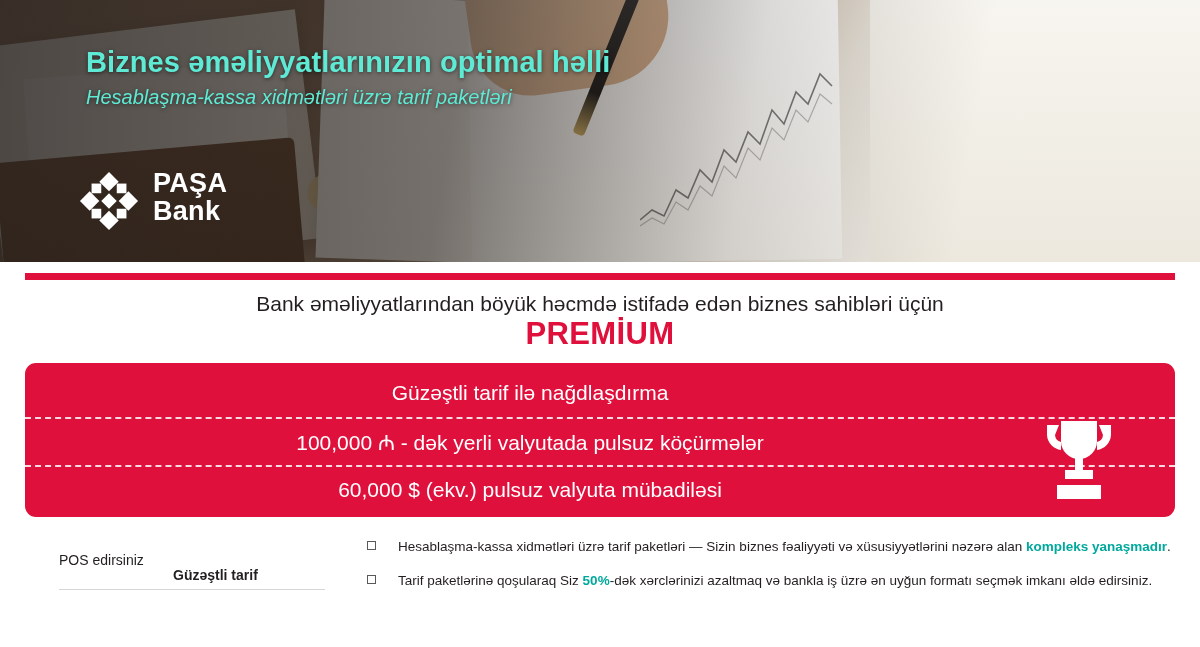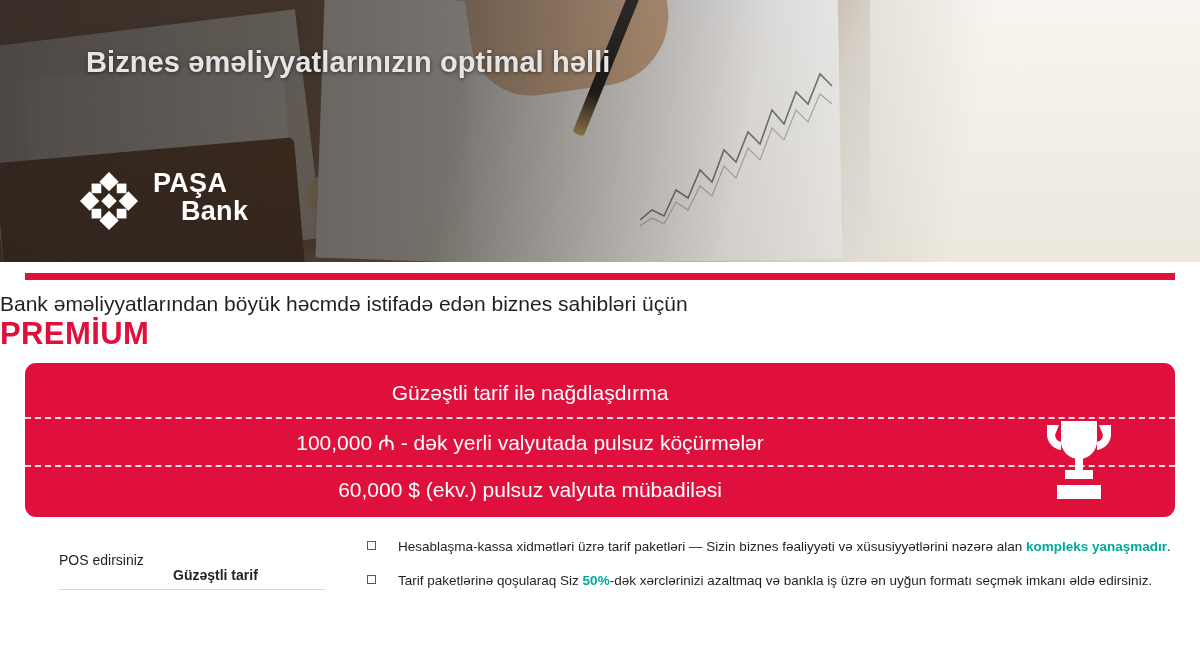--- a/index.html
+++ b/index.html
@@ -77,46 +77,46 @@
     border-radius: 4px;
   }
   .ps-sparkline {
     left: 640px; top: 40px; width: 200px; height: 190px;
     opacity: .85;
   }
   .hero-scrim {
     position: absolute; inset: 0;
     background: linear-gradient(100deg, rgba(35,30,28,.80) 0%, rgba(40,34,30,.62) 38%, rgba(60,52,45,.18) 62%, rgba(0,0,0,0) 80%);
   }
-  .hero-text { position: absolute; left: 86px; top: 46px; color:#e5e5e5; }
+  .hero-text { position: absolute; left: 86px; top: 46px; color:#5eead4; }
   .hero-title {
     font-size: 29px; font-weight: bold; letter-spacing: .1px;
     text-shadow: 0 1px 4px rgba(0,0,0,.55);
     white-space: nowrap;
   }
   .hero-sub {
     margin-top: 7px;
     font-size: 20px; font-style: italic; font-weight: normal;
     text-shadow: 0 1px 4px rgba(0,0,0,.55);
     white-space: nowrap;
   }
   .logo-block {
     position: absolute; left: 78px; top: 170px;
     display: flex; align-items: flex-start; gap: 13px;
   }
   .logo-mark { width: 62px; height: 62px; }
   .logo-words { color: #fff; line-height: 1.02; }
   .logo-words .l1 { font-size: 27px; font-weight: bold; letter-spacing: .3px; }
-  .logo-words .l2 { font-size: 27px; font-weight: bold; letter-spacing: .3px; margin-left: 28px; }
+  .logo-words .l2 { font-size: 27px; font-weight: bold; letter-spacing: .3px; }
 
   
   .red-rule { width: 1150px; height: 7px; background: #e0103c; margin: 11px auto 0; }
 
   
-  .head-wrap { margin-top: 12px; }
+  .head-wrap { text-align: center; margin-top: 12px; }
   .head-line { font-size: 21px; color: #231f20; font-weight: normal; }
   .head-premium {
     font-size: 31px; font-weight: bold; color: #e0103c;
     margin-top: 0; letter-spacing: .4px;
   }
 
   
   .panel {
     position: relative;
     width: 1150px; margin: 11px auto 0;
@@ -185,20 +185,21 @@
       <div class="photo-shape ps-pen"></div>
       <svg class="photo-shape ps-sparkline" viewBox="0 0 200 190">
         <polyline points="0,180 12,170 24,176 36,150 48,158 60,130 72,142 84,110 96,122 108,92 120,104 132,70 144,84 156,52 168,64 180,34 192,46" fill="none" stroke="#3a3a3a" stroke-width="1.6" opacity=".8"></polyline>
         <polyline points="0,186 12,178 24,184 36,162 48,170 60,146 72,156 84,126 96,138 108,108 120,120 132,88 144,100 156,70 168,82 180,54 192,64" fill="none" stroke="#8a8a8a" stroke-width="1.2" opacity=".7"></polyline>
       </svg>
     </div>
     <div class="hero-scrim"></div>
 
     <div class="hero-text">
       <div class="hero-title">Biznes əməliyyatlarınızın optimal həlli</div>
+      <div class="hero-sub">Hesablaşma-kassa xidmətləri üzrə tarif paketləri</div>
     </div>
 
     <div class="logo-block">
       <svg class="logo-mark" viewBox="0 0 64 64">
         <g fill="#ffffff">
           <path d="M32 2 L42 12 L32 22 L22 12 Z"></path>
           <path d="M2 32 L12 22 L22 32 L12 42 Z"></path>
           <path d="M62 32 L52 22 L42 32 L52 42 Z"></path>
           <path d="M32 62 L22 52 L32 42 L42 52 Z"></path>
           <path d="M32 24 L40 32 L32 40 L24 32 Z"></path>

